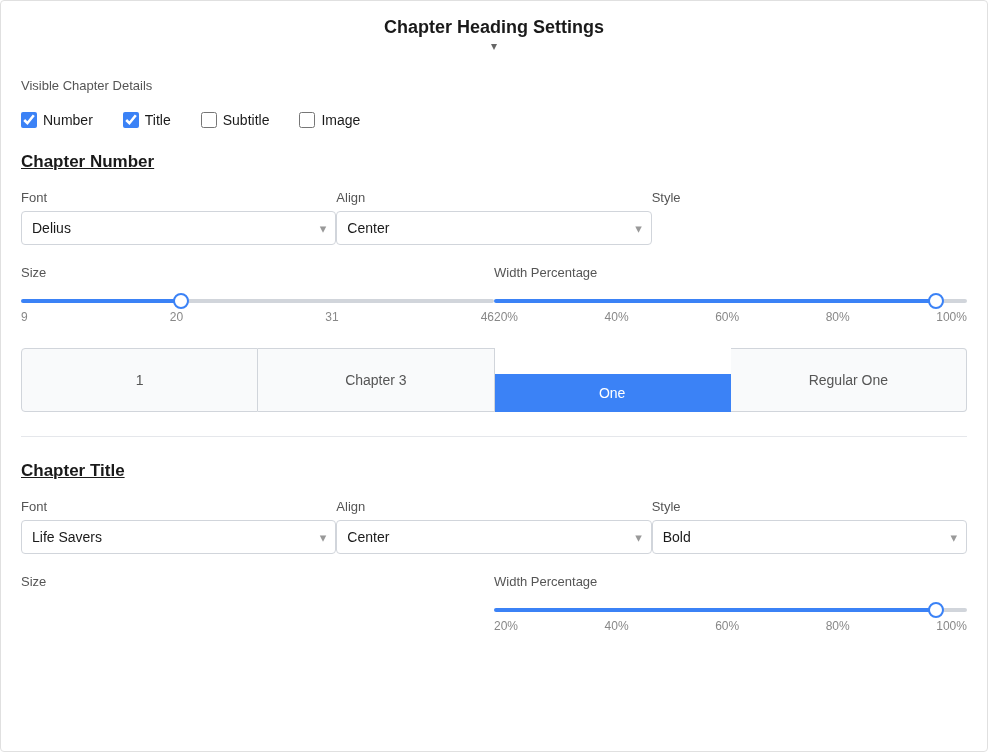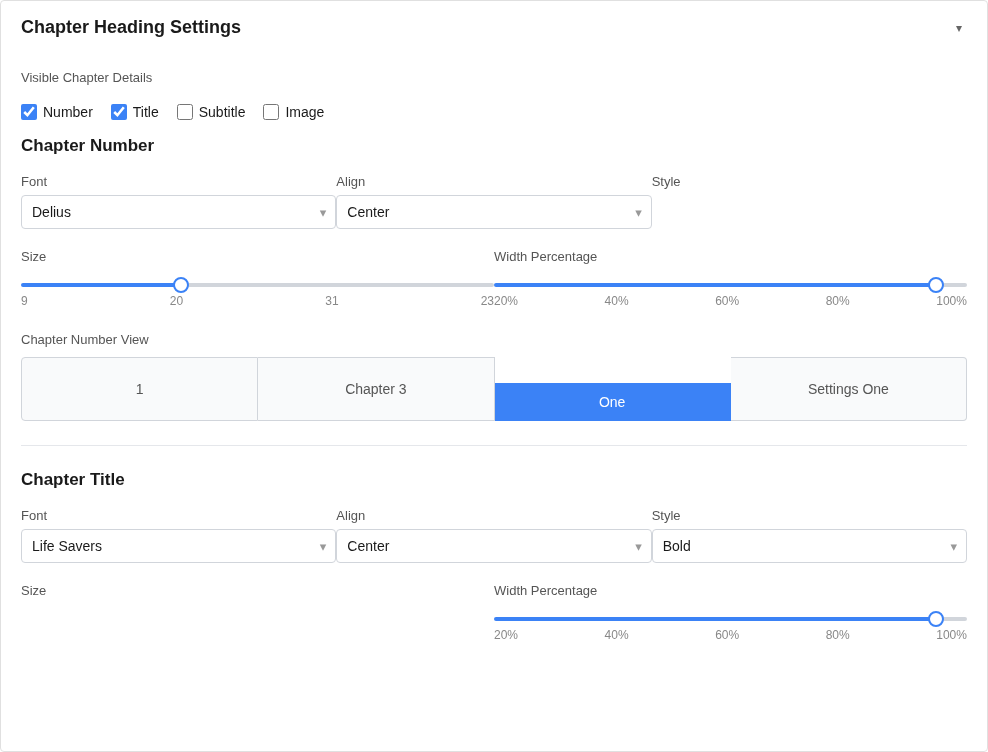--- a/index.html
+++ b/index.html
@@ -14,22 +14,23 @@
       min-height: 752px;
       background: #fff;
       border: 1px solid #e0e0e0;
       border-radius: 4px;
       padding: 16px 20px;
     }
     .page-header {
       display: flex;
       justify-content: space-between;
       align-items: center;
-      margin-bottom: 28px;
+      margin-bottom: 20px;
       padding-bottom: 4px;
+      flex-direction: column;
     }
     .page-title {
       font-size: 18px;
       font-weight: 600;
       color: #1a1a1a;
     }
     .chevron-down {
       width: 16px;
       height: 16px;
       display: flex;
@@ -39,22 +40,22 @@
       font-size: 12px;
     }
     .section-label {
       font-size: 13px;
       color: #555;
       margin-bottom: 19px;
     }
     .checkbox-group {
       display: flex;
       align-items: center;
-      gap: 18px;
-      margin-bottom: 16px;
+      gap: 30px;
+      margin-bottom: 24px;
     }
     .checkbox-item {
       display: flex;
       align-items: center;
       gap: 6px;
       cursor: pointer;
     }
     .checkbox-item input[type="checkbox"] {
       width: 16px;
       height: 16px;
@@ -62,20 +63,21 @@
     }
     .checkbox-label {
       font-size: 14px;
       color: #1a1a1a;
     }
     .section-title {
       font-size: 17px;
       font-weight: 700;
       color: #1a1a1a;
       margin-bottom: 18px;
+      text-decoration: underline;
     }
     .form-row {
       display: grid;
       grid-template-columns: 1fr 1fr 1fr;
       margin-bottom: 20px;
     }
     .form-group {
       display: flex;
       flex-direction: column;
       gap: 6px;
@@ -261,46 +263,45 @@
 
     <div class="slider-row">
       <div class="slider-group">
         <span class="slider-label">Size</span>
         <div class="slider-container">
           <input type="range" min="9" max="42" value="20" style="--fill: 33.33333333333333%; background: linear-gradient(to right, rgb(59, 130, 246) 0%, rgb(59, 130, 246) 33.3333%, rgb(209, 213, 219) 33.3333%, rgb(209, 213, 219) 100%);">
           <div class="slider-ticks">
             <span class="slider-tick">9</span>
             <span class="slider-tick">20</span>
             <span class="slider-tick">31</span>
-            <span class="slider-tick">23</span>
+            <span class="slider-tick">46</span>
           </div>
         </div>
       </div>
       <div class="slider-group">
         <span class="slider-label">Width Percentage</span>
         <div class="slider-container">
           <input type="range" min="0" max="100" value="95" style="--fill: 95%; background: linear-gradient(to right, rgb(59, 130, 246) 0%, rgb(59, 130, 246) 95%, rgb(209, 213, 219) 95%, rgb(209, 213, 219) 100%);">
           <div class="slider-ticks">
             <span class="slider-tick">20%</span>
             <span class="slider-tick">40%</span>
             <span class="slider-tick">60%</span>
             <span class="slider-tick">80%</span>
             <span class="slider-tick">100%</span>
           </div>
         </div>
       </div>
     </div>
 
     <div>
-      <div class="view-options-label">Chapter Number View</div>
       <div class="view-options">
         <button class="view-option-btn">1</button>
         <button class="view-option-btn">Chapter 3</button>
         <button class="view-option-btn active">One</button>
-        <button class="view-option-btn">Settings One</button>
+        <button class="view-option-btn">Regular One</button>
       </div>
     </div>
   </div>
 
   <hr class="divider">
 
   <div class="chapter-title-section">
     <div class="section-title">Chapter Title</div>
 
     <div class="form-row">

